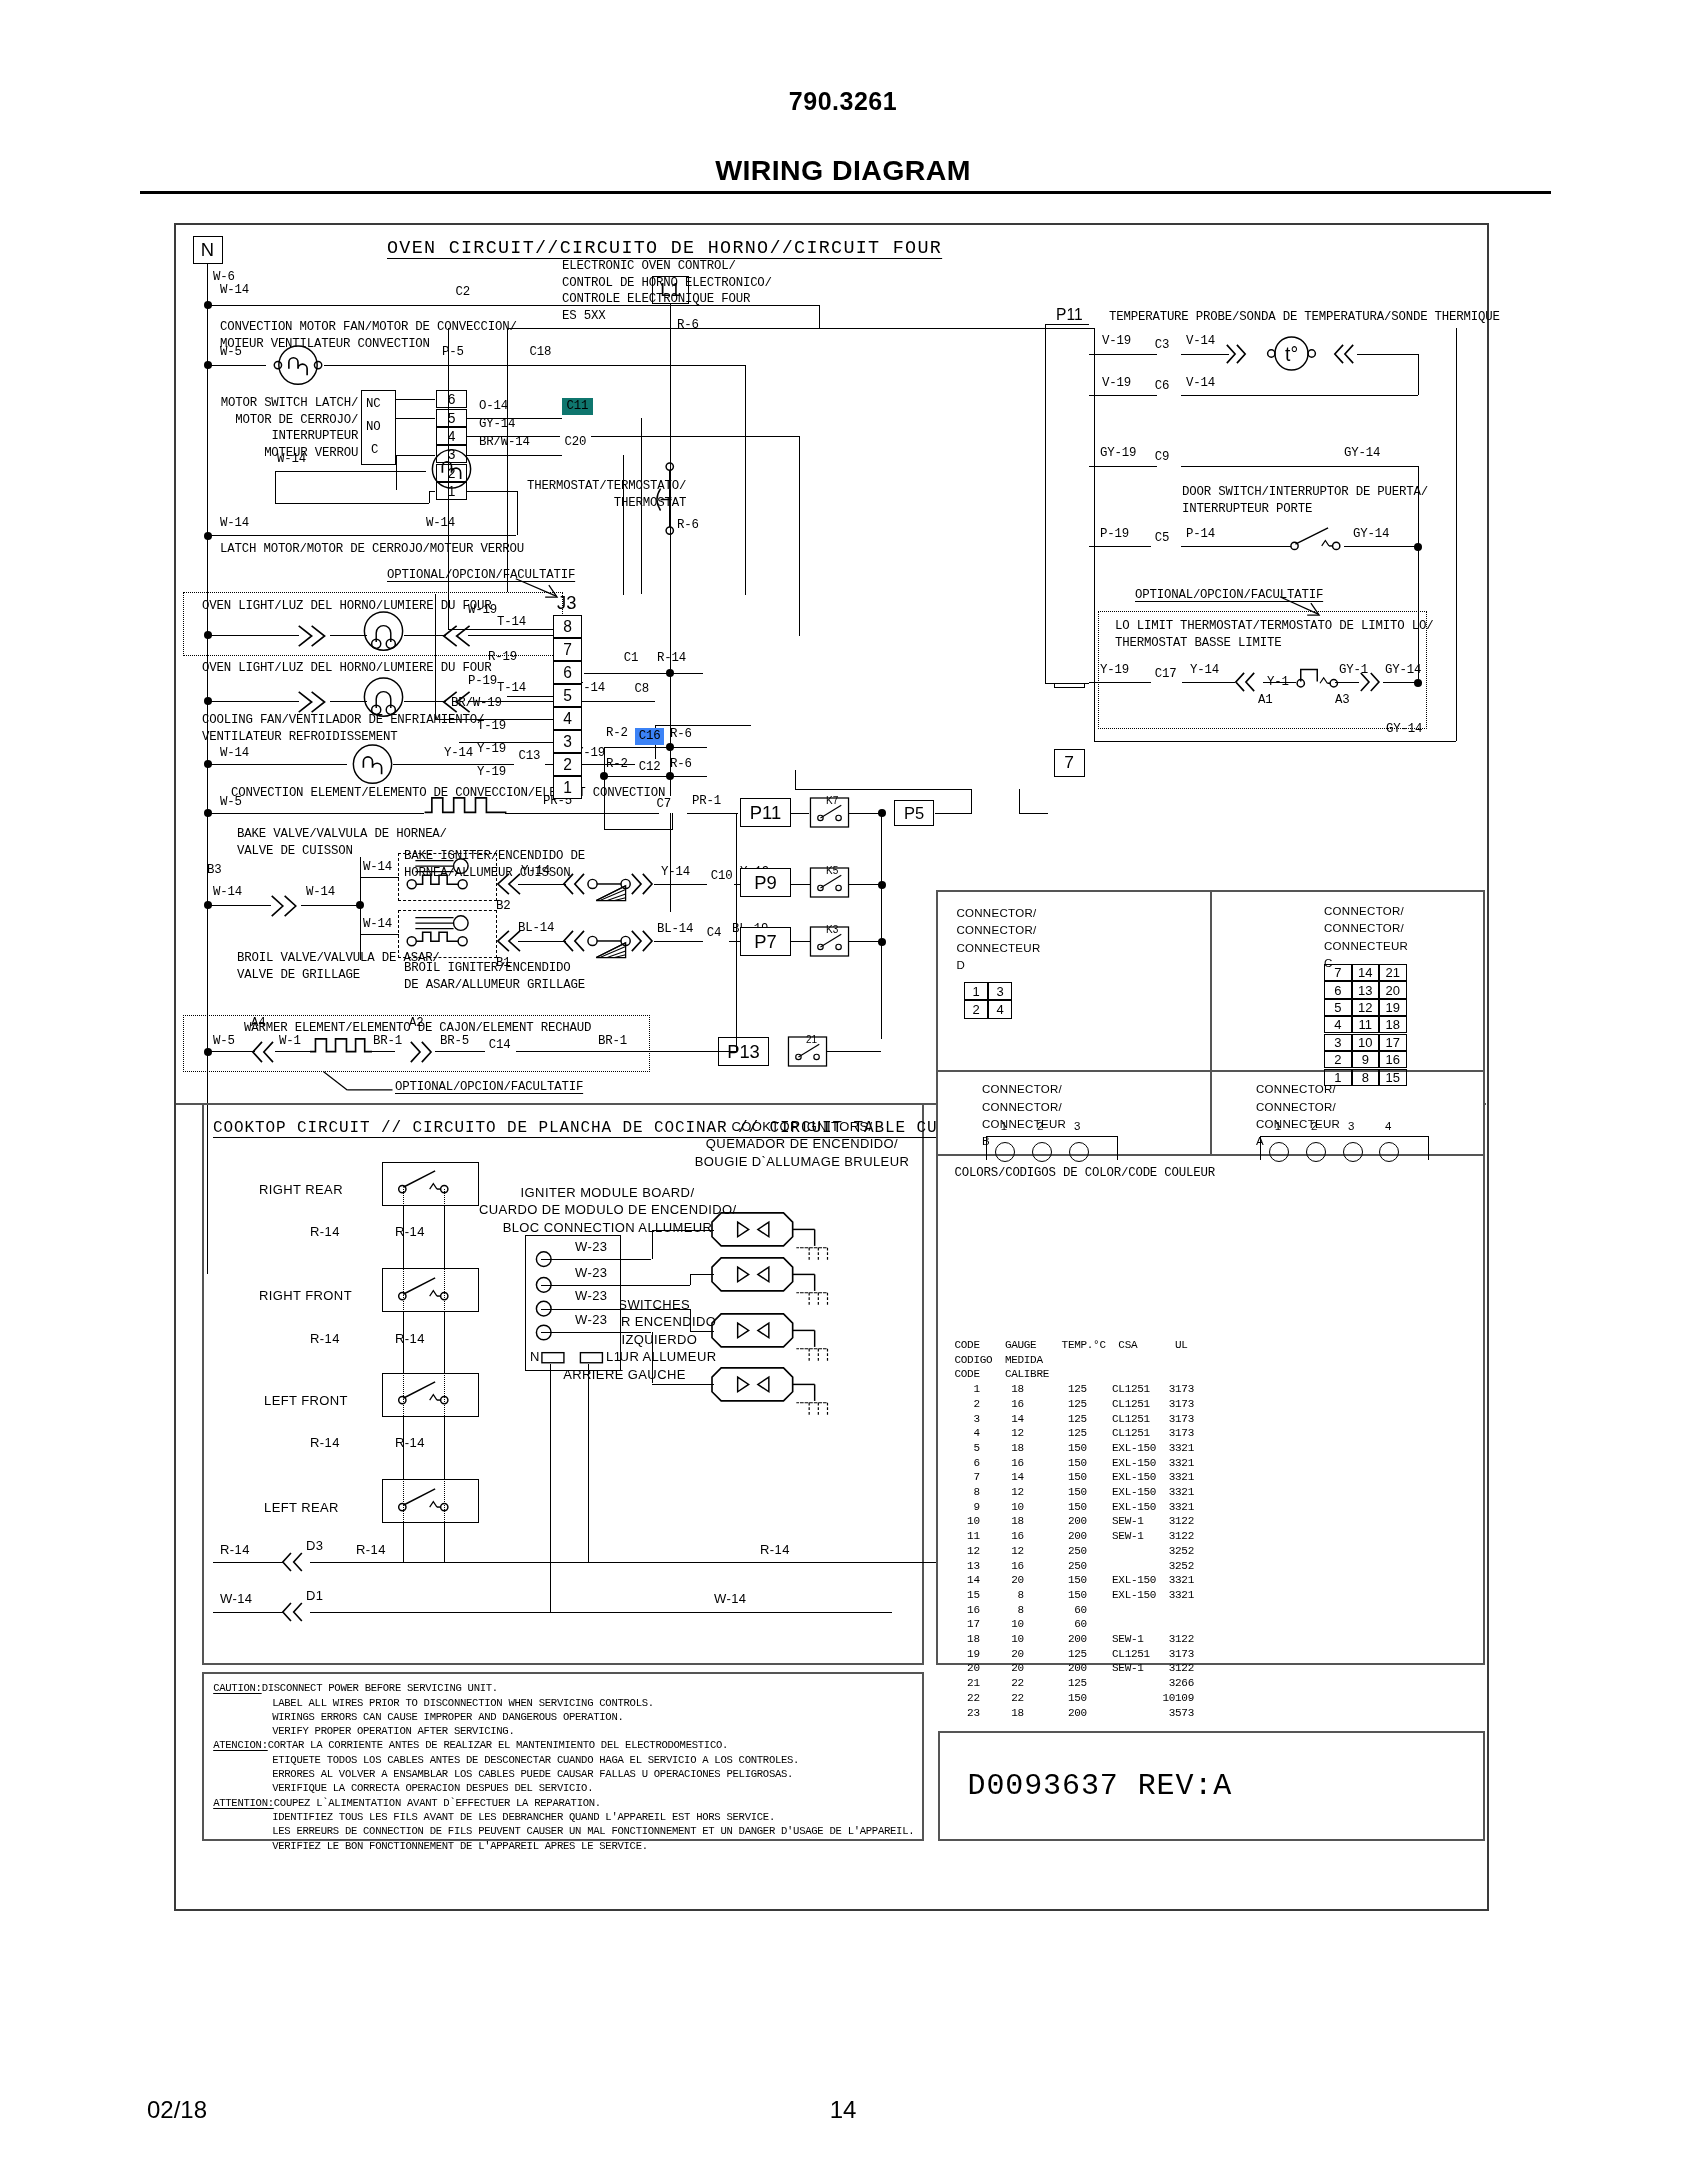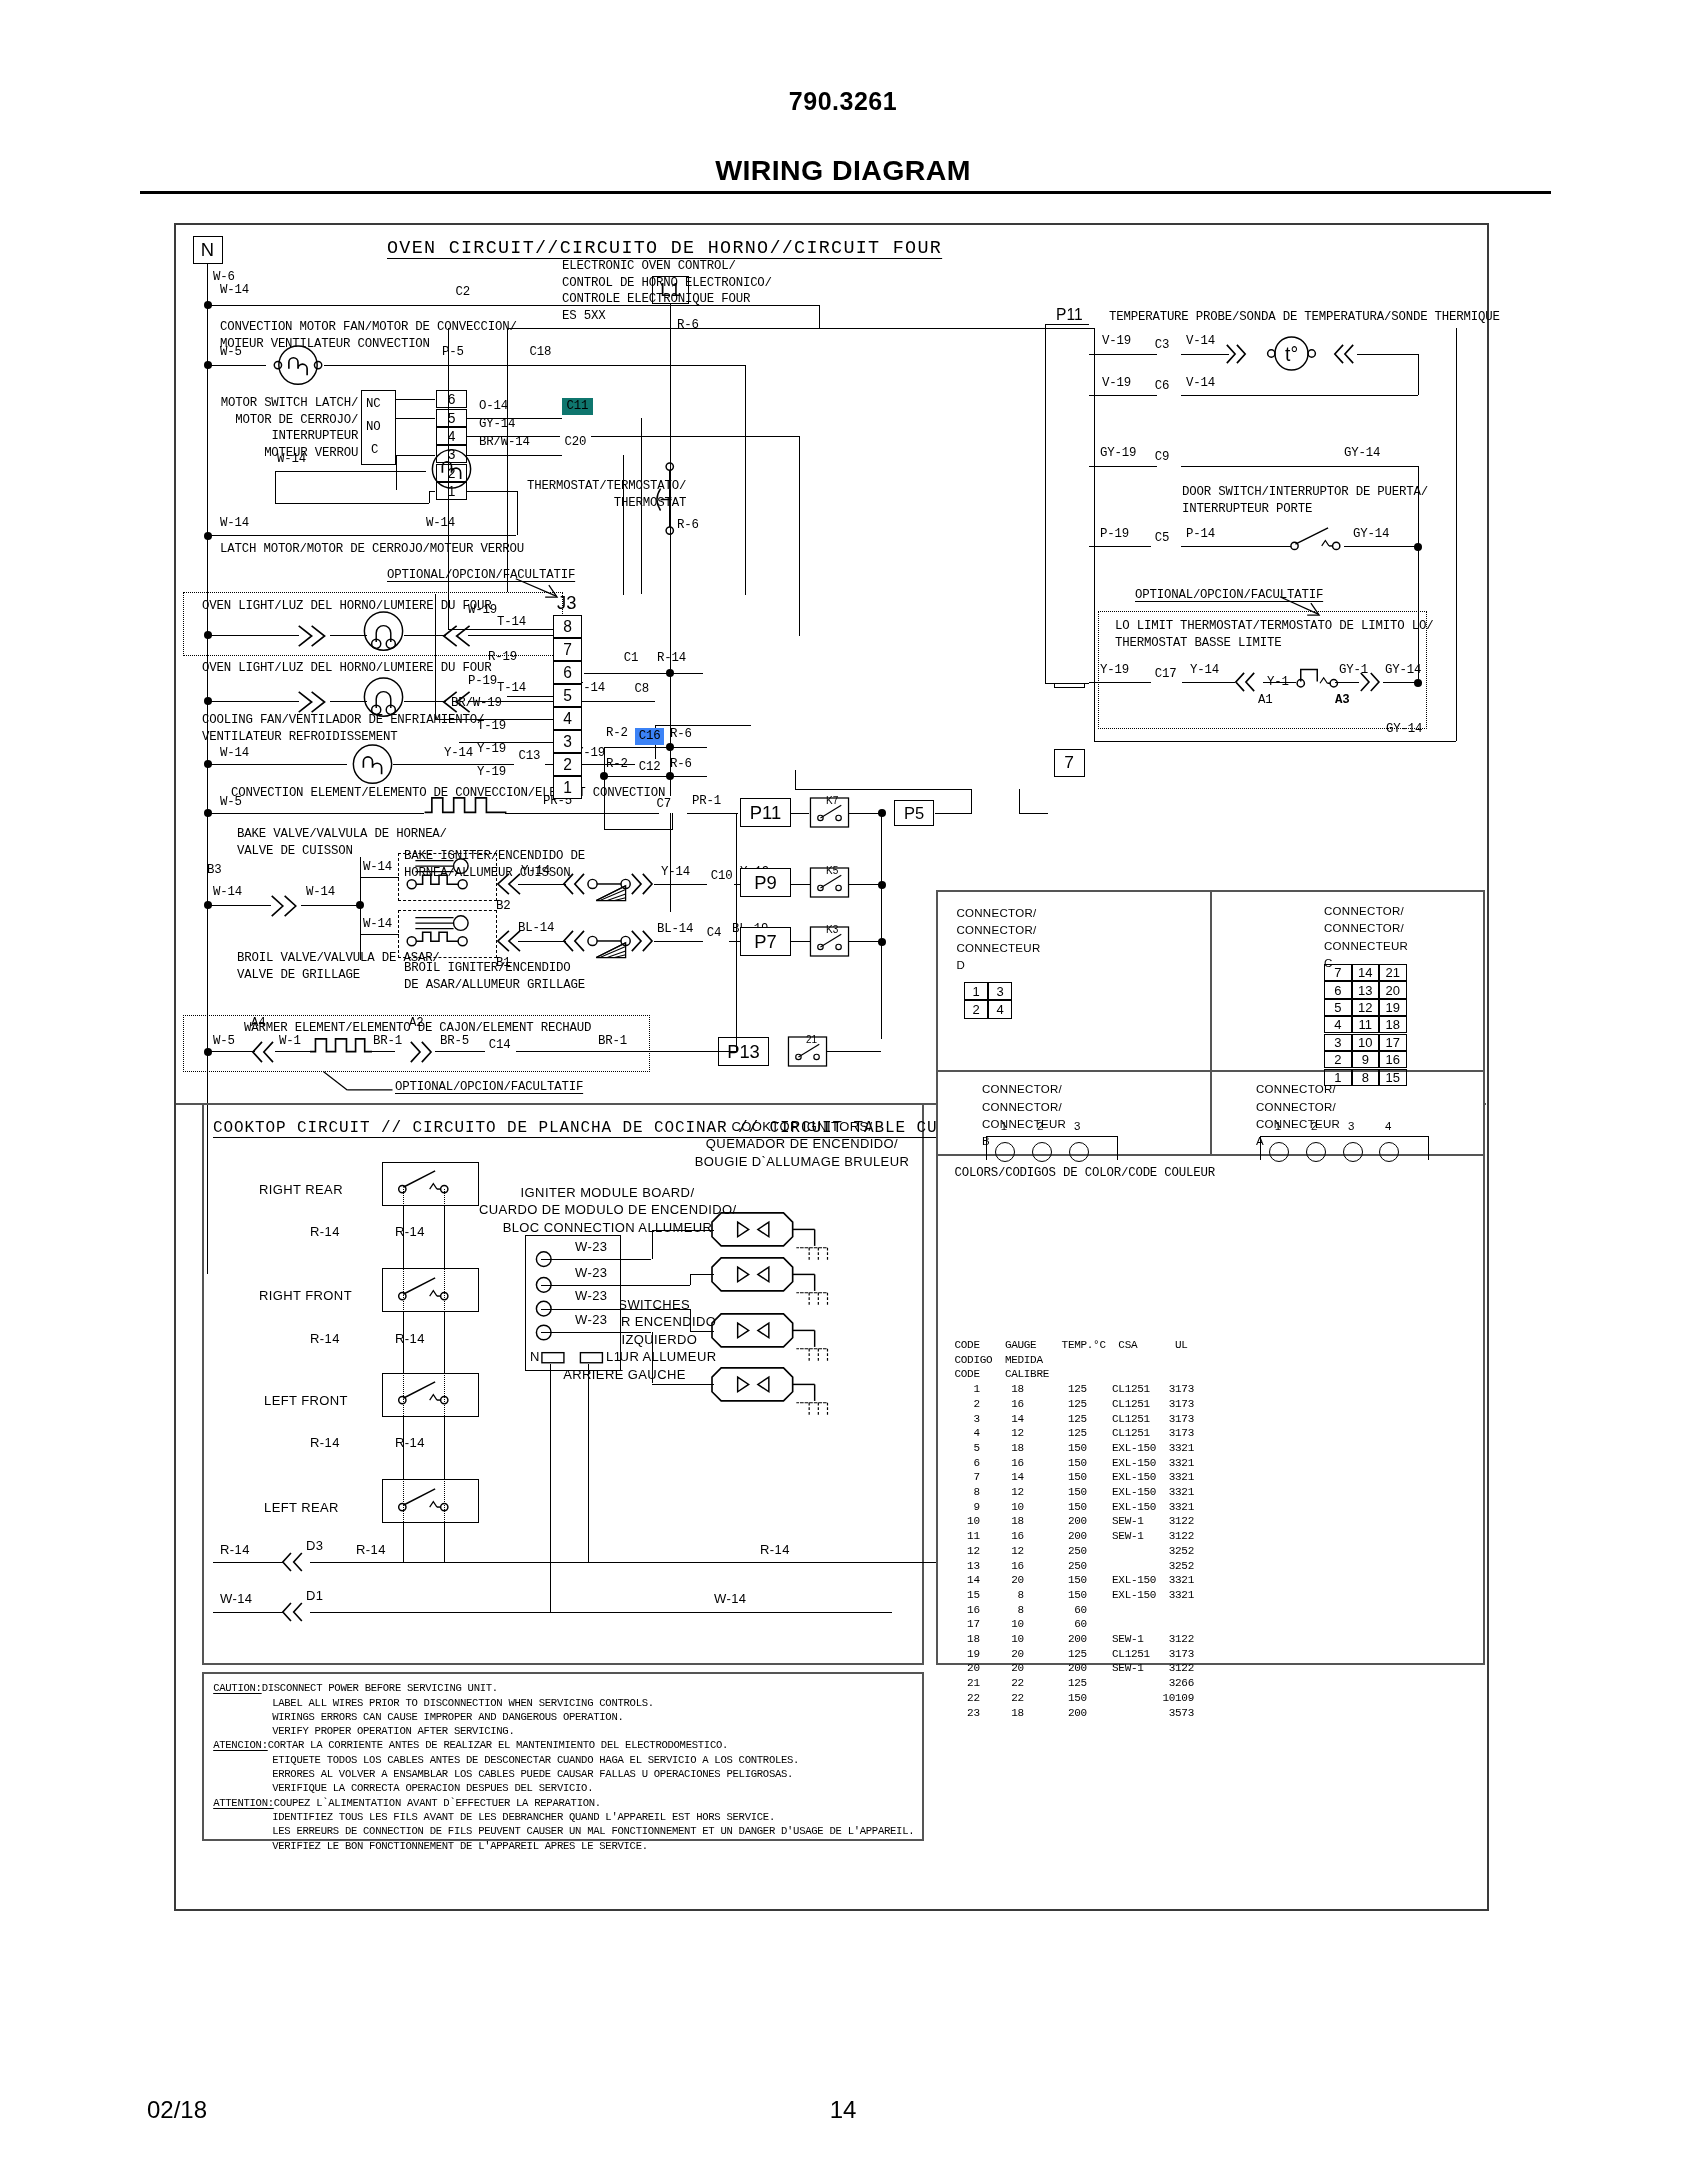--- a/index.html
+++ b/index.html
@@ -606,21 +606,21 @@
     <div class="ab t" style="left:1082px;top:467px;">A1</div>
     <div class="h" style="left:1087px;top:457px;width:33px;"></div>
     <svg style="left:1119px;top:439px;width:61px;height:27.5px;" viewBox="0 0 66 30" width="61" height="27.5">
       <circle cx="6" cy="21" r="4" fill="none" stroke="#000" stroke-width="1.6"></circle>
       <circle cx="42" cy="21" r="4" fill="none" stroke="#000" stroke-width="1.6"></circle>
       <polyline points="6,19 6,6 24,6 24,19" fill="none" stroke="#000" stroke-width="1.6"></polyline>
       <polyline points="27,21 31,15 35,21" fill="none" stroke="#000" stroke-width="1.3"></polyline>
       <line x1="35" y1="21" x2="38" y2="21" stroke="#000" stroke-width="1.6"></line>
     </svg>
     <div class="ab t" style="left:1163px;top:437px;">GY-1</div>
-    <div class="ab t" style="left:1159px;top:467px;font-weight:bold;">A3</div>
+    <div class="ab t" style="left:1159px;top:467px;">A3</div>
     <div class="h" style="left:1159px;top:457px;width:24px;"></div>
     <svg style="left:1183px;top:446px;width:29px;height:22px;" viewBox="0 0 32 24" width="29" height="22">
       <polyline points="2,2 11,12 2,22" fill="none" stroke="#000" stroke-width="1.8"></polyline>
       <polyline points="13,2 22,12 13,22" fill="none" stroke="#000" stroke-width="1.8"></polyline>
     </svg>
     <div class="h" style="left:1207px;top:457px;width:39px;"></div>
     <div class="ab t" style="left:1209px;top:437px;">GY-14</div>
     <div class="dot" style="left:1238px;top:454px;"></div>
     <div class="v" style="left:1242px;top:321px;height:136px;"></div>
 
@@ -897,18 +897,19 @@
   21     22       125             3266
   22     22       150            10109
   23     18       200             3573</div>
       </div>
     </div>
 
     <div class="caution" style="left:26px;top:1447px;width:722px;height:169px;">
       <div class="ab t11" id="caution-text" style="left:9.2px;top:7.3px;"><div><span class="u">CAUTION:</span><span>DISCONNECT POWER BEFORE SERVICING UNIT.</span></div><div style="padding-left: 59px;">LABEL ALL WIRES PRIOR TO DISCONNECTION WHEN SERVICING CONTROLS.</div><div style="padding-left: 59px;">WIRINGS ERRORS CAN CAUSE IMPROPER AND DANGEROUS OPERATION.</div><div style="padding-left: 59px;">VERIFY PROPER OPERATION AFTER SERVICING.</div><div><span class="u">ATENCION:</span><span>CORTAR LA CORRIENTE ANTES DE REALIZAR EL MANTENIMIENTO DEL ELECTRODOMESTICO.</span></div><div style="padding-left: 59px;">ETIQUETE TODOS LOS CABLES ANTES DE DESCONECTAR CUANDO HAGA EL SERVICIO A LOS CONTROLES.</div><div style="padding-left: 59px;">ERRORES AL VOLVER A ENSAMBLAR LOS CABLES PUEDE CAUSAR FALLAS U OPERACIONES PELIGROSAS.</div><div style="padding-left: 59px;">VERIFIQUE LA CORRECTA OPERACION DESPUES DEL SERVICIO.</div><div><span class="u">ATTENTION:</span><span>COUPEZ L`ALIMENTATION AVANT D`EFFECTUER LA REPARATION.</span></div><div style="padding-left: 59px;">IDENTIFIEZ TOUS LES FILS AVANT DE LES DEBRANCHER QUAND L'APPAREIL EST HORS SERVICE.</div><div style="padding-left: 59px;">LES ERREURS DE CONNECTION DE FILS PEUVENT CAUSER UN MAL FONCTIONNEMENT ET UN DANGER D'USAGE DE L'APPAREIL.</div><div style="padding-left: 59px;">VERIFIEZ LE BON FONCTIONNEMENT DE L'APPAREIL APRES LE SERVICE.</div></div>
     </div>
 
+    <div class="revbox" style="left:762px;top:1506px;width:547px;height:110px;">D0093637 REV:A</div>
   </div>
 
   <div class="footer-date">02/18</div>
   <div class="footer-page">14</div>
 </div>
 
 
 </body></html>

